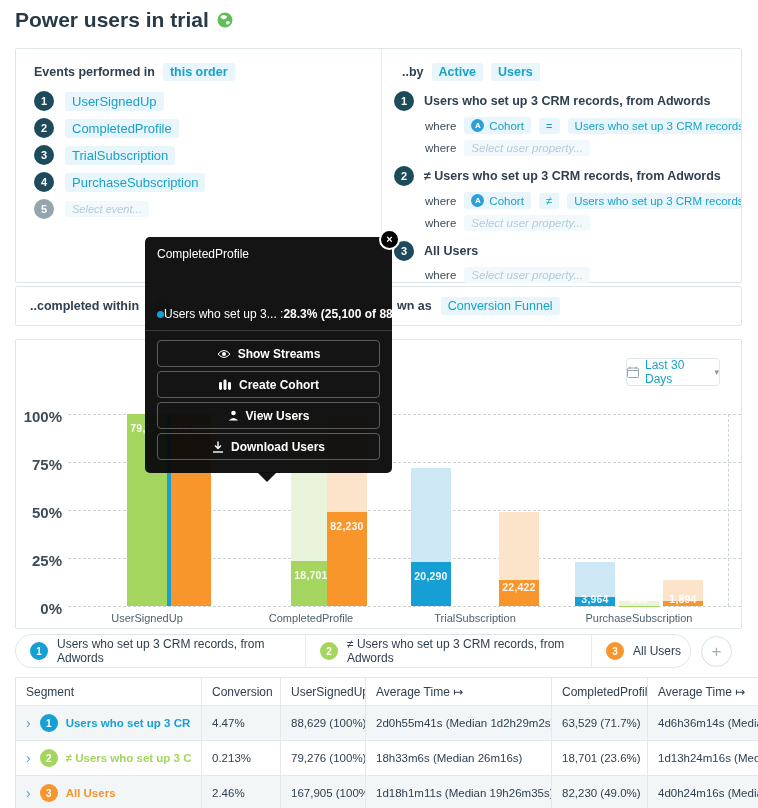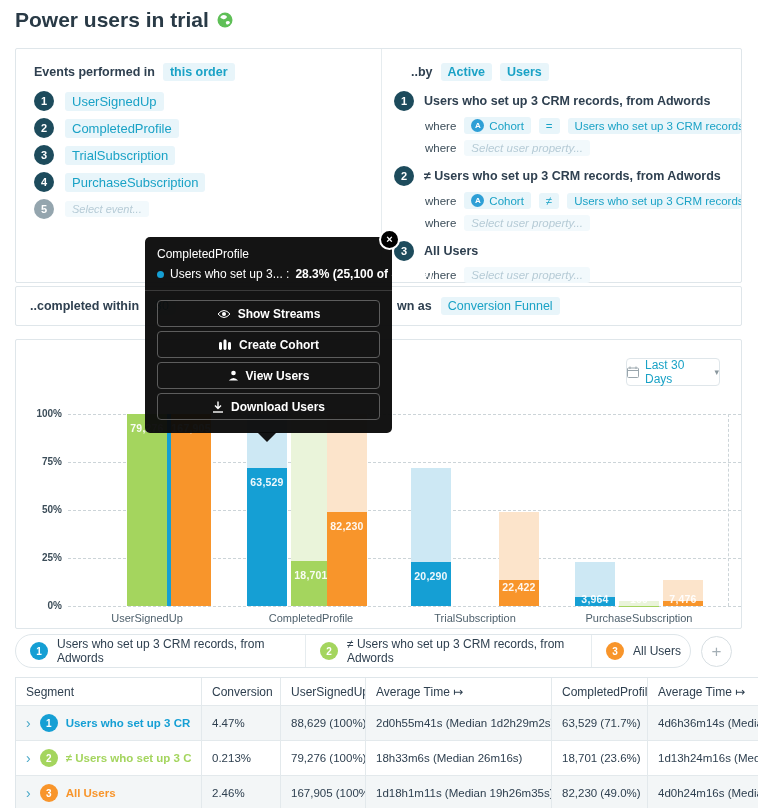--- a/index.html
+++ b/index.html
@@ -26,31 +26,31 @@
   .cohort-dot{display:inline-flex;width:13px;height:13px;border-radius:50%;background:#2e9fd6;color:#fff;
               font-size:8px;font-weight:bold;align-items:center;justify-content:center;}
   .val-chip{max-width:196px;overflow:hidden;white-space:nowrap;}
   
   .completed{display:flex;align-items:center;height:100%;padding-left:14px;font-size:12.5px;font-weight:bold;gap:9px;}
   
   .datepicker{position:absolute;left:610px;top:18px;width:92px;height:26px;border:1px solid #dfe6ea;border-radius:4px;
               display:flex;align-items:center;justify-content:center;gap:6px;font-size:12px;color:#1aa2c6;background:#fff;}
   .plot{position:absolute;left:0;top:74px;width:712px;height:192px;border-right:1px dashed #ccd4d8;}
   .gline{position:absolute;left:52px;right:0;border-top:1px dashed #ccd4d8;height:0;}
-  .ylab{position:absolute;width:40px;text-align:right;font-size:10px;font-weight:bold;color:#3c4d59;}
+  .ylab{position:absolute;width:40px;text-align:right;font-size:15px;font-weight:bold;color:#3c4d59;}
   .x-label{position:absolute;top:272px;width:128px;text-align:center;font-size:11px;color:#4f616d;}
   .bar-slot{position:absolute;bottom:0;width:40px;height:192px;}
   .bar-light,.bar-solid{position:absolute;bottom:0;left:0;width:100%;}
   .bar-label{position:absolute;left:0;width:100%;text-align:center;color:rgba(255,255,255,0.93);
              font-weight:bold;font-size:10.5px;letter-spacing:0.2px;}
   
   .tooltip{position:absolute;left:145px;top:237px;width:247px;background:rgba(10,10,10,0.96);border-radius:5px;
            color:#fff;z-index:20;padding-bottom:9px;}
   .tt-title{font-size:12px;padding:10px 12px 0;}
-  .tt-stat{font-size:12px;padding:6px 12px 0;display:flex;align-items:center;gap:6px;white-space:nowrap;}
+  .tt-stat{font-size:12px;padding:6px 12px 0;display:flex;align-items:center;white-space:nowrap;margin-top:40px;}
   .tt-dot{width:7px;height:7px;border-radius:50%;flex:none;}
   .tt-div{border-top:1px solid #3b3b3b;margin:9px 0 9px;}
   .tt-btn{display:flex;align-items:center;justify-content:center;gap:7px;height:25px;margin:0 12px 4px;
           border:1px solid #5d5d5d;border-radius:4px;font-size:12px;font-weight:bold;color:#fff;cursor:pointer;}
   .tt-arrow{position:absolute;bottom:-9px;left:112px;width:0;height:0;
             border-left:10px solid transparent;border-right:10px solid transparent;border-top:10px solid rgba(10,10,10,0.96);}
   .tt-close{position:absolute;top:-8px;right:-8px;width:17px;height:17px;border-radius:50%;background:#000;
             border:2px solid #fff;color:#fff;display:flex;align-items:center;justify-content:center;
             font-size:11px;font-weight:bold;line-height:1;cursor:pointer;}
   
@@ -113,21 +113,21 @@
         <span class="ncirc">4</span>
         <span class="chip" style="font-size:13px">PurchaseSubscription</span>
       </div>
       <div class="event-row">
         <span class="ncirc gray">5</span>
         <span class="chip ph" style="font-size:11px">Select event...</span>
       </div>
     </div>
 
     <div class="right-pane">
-      <div class="pane-head" style="margin-left:17px;">
+      <div class="pane-head" style="margin-left:8px;">
         <span>..by</span>
         <span class="chip">Active</span>
         <span class="chip">Users</span>
       </div>
 
       <div class="seg">
         <div class="seg-head">
           <span class="ncirc">1</span>
           <span>Users who set up 3 CRM records, from Adwords</span>
         </div>
@@ -220,25 +220,20 @@
           <div class="bar-label" style="bottom: 172px;">88,629</div>
         </div>
         <div class="bar-slot" style="left: 111px;">
           <div class="bar-solid" style="height: 192px; background: rgb(164, 213, 94);"></div>
           <div class="bar-label" style="bottom: 172px;">79,276</div>
         </div>
         <div class="bar-slot" style="left: 155px;">
           <div class="bar-solid" style="height: 192px; background: rgb(248, 149, 43);"></div>
           <div class="bar-label" style="bottom: 172px;">167,905</div>
         </div>
-        <div class="bar-slot" style="left: 231px;">
-          <div class="bar-light" style="height: 192px; background: rgb(205, 232, 244);"></div>
-          <div class="bar-solid" style="height: 137.7px; background: rgb(21, 159, 212);"></div>
-          <div class="bar-label" style="bottom: 117.7px;">63,529</div>
-        </div>
         <div class="bar-slot" style="left: 275px;">
           <div class="bar-light" style="height: 192px; background: rgb(234, 244, 218);"></div>
           <div class="bar-solid" style="height: 45.3px; background: rgb(164, 213, 94);"></div>
           <div class="bar-label" style="bottom: 25.3px;">18,701</div>
         </div>
         <div class="bar-slot" style="left: 311px;">
           <div class="bar-light" style="height: 192px; background: rgb(252, 228, 203);"></div>
           <div class="bar-solid" style="height: 94.1px; background: rgb(248, 149, 43);"></div>
           <div class="bar-label" style="bottom: 74.1px;">82,230</div>
         </div>
@@ -258,21 +253,21 @@
           <div class="bar-label" style="bottom: 1px;">3,964</div>
         </div>
         <div class="bar-slot" style="left: 603px;">
           <div class="bar-light" style="height: 5.1px; background: rgb(234, 244, 218);"></div>
           <div class="bar-solid" style="height: 0.4px; background: rgb(164, 213, 94);"></div>
           <div class="bar-label" style="bottom: 1px;">169</div>
         </div>
         <div class="bar-slot" style="left: 647px;">
           <div class="bar-light" style="height: 25.6px; background: rgb(252, 228, 203);"></div>
           <div class="bar-solid" style="height: 4.7px; background: rgb(248, 149, 43);"></div>
-          <div class="bar-label" style="bottom: 1px;">7,476</div>
+          <div class="bar-label" style="bottom: 1px;">1,894</div>
         </div>
       </div>
     <div id="xlabels">
         <div class="x-label" style="left: 67px;">UserSignedUp</div>
         <div class="x-label" style="left: 231px;">CompletedProfile</div>
         <div class="x-label" style="left: 395px;">TrialSubscription</div>
         <div class="x-label" style="left: 559px;">PurchaseSubscription</div>
       </div>
   </div>
 

